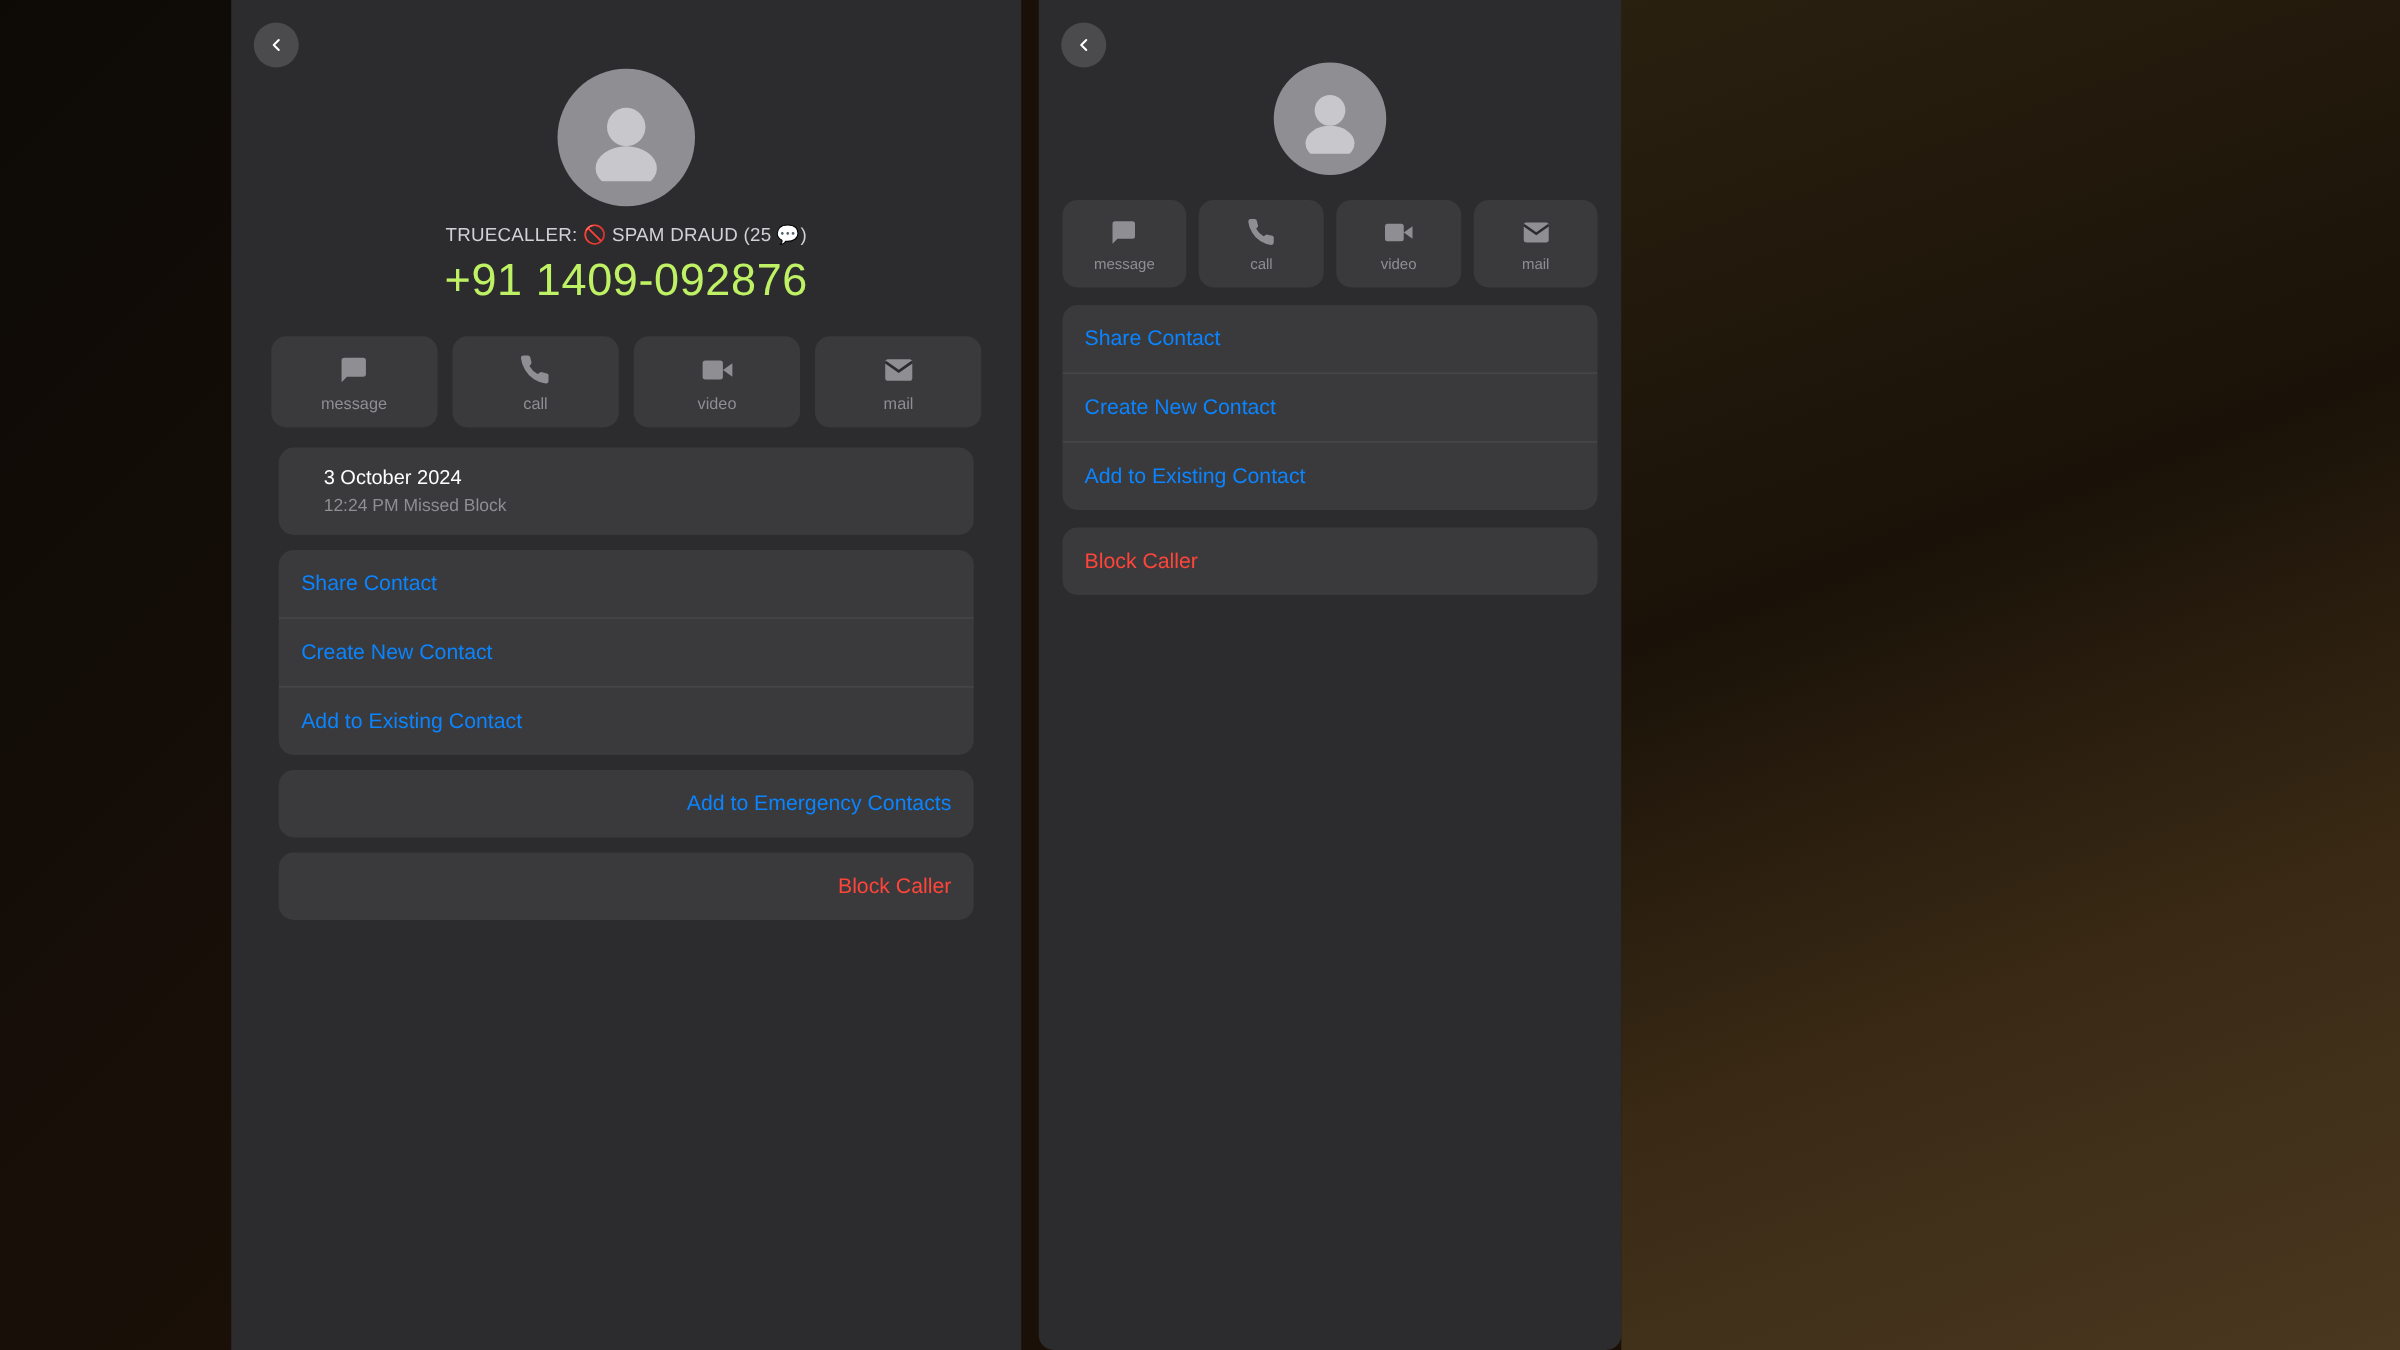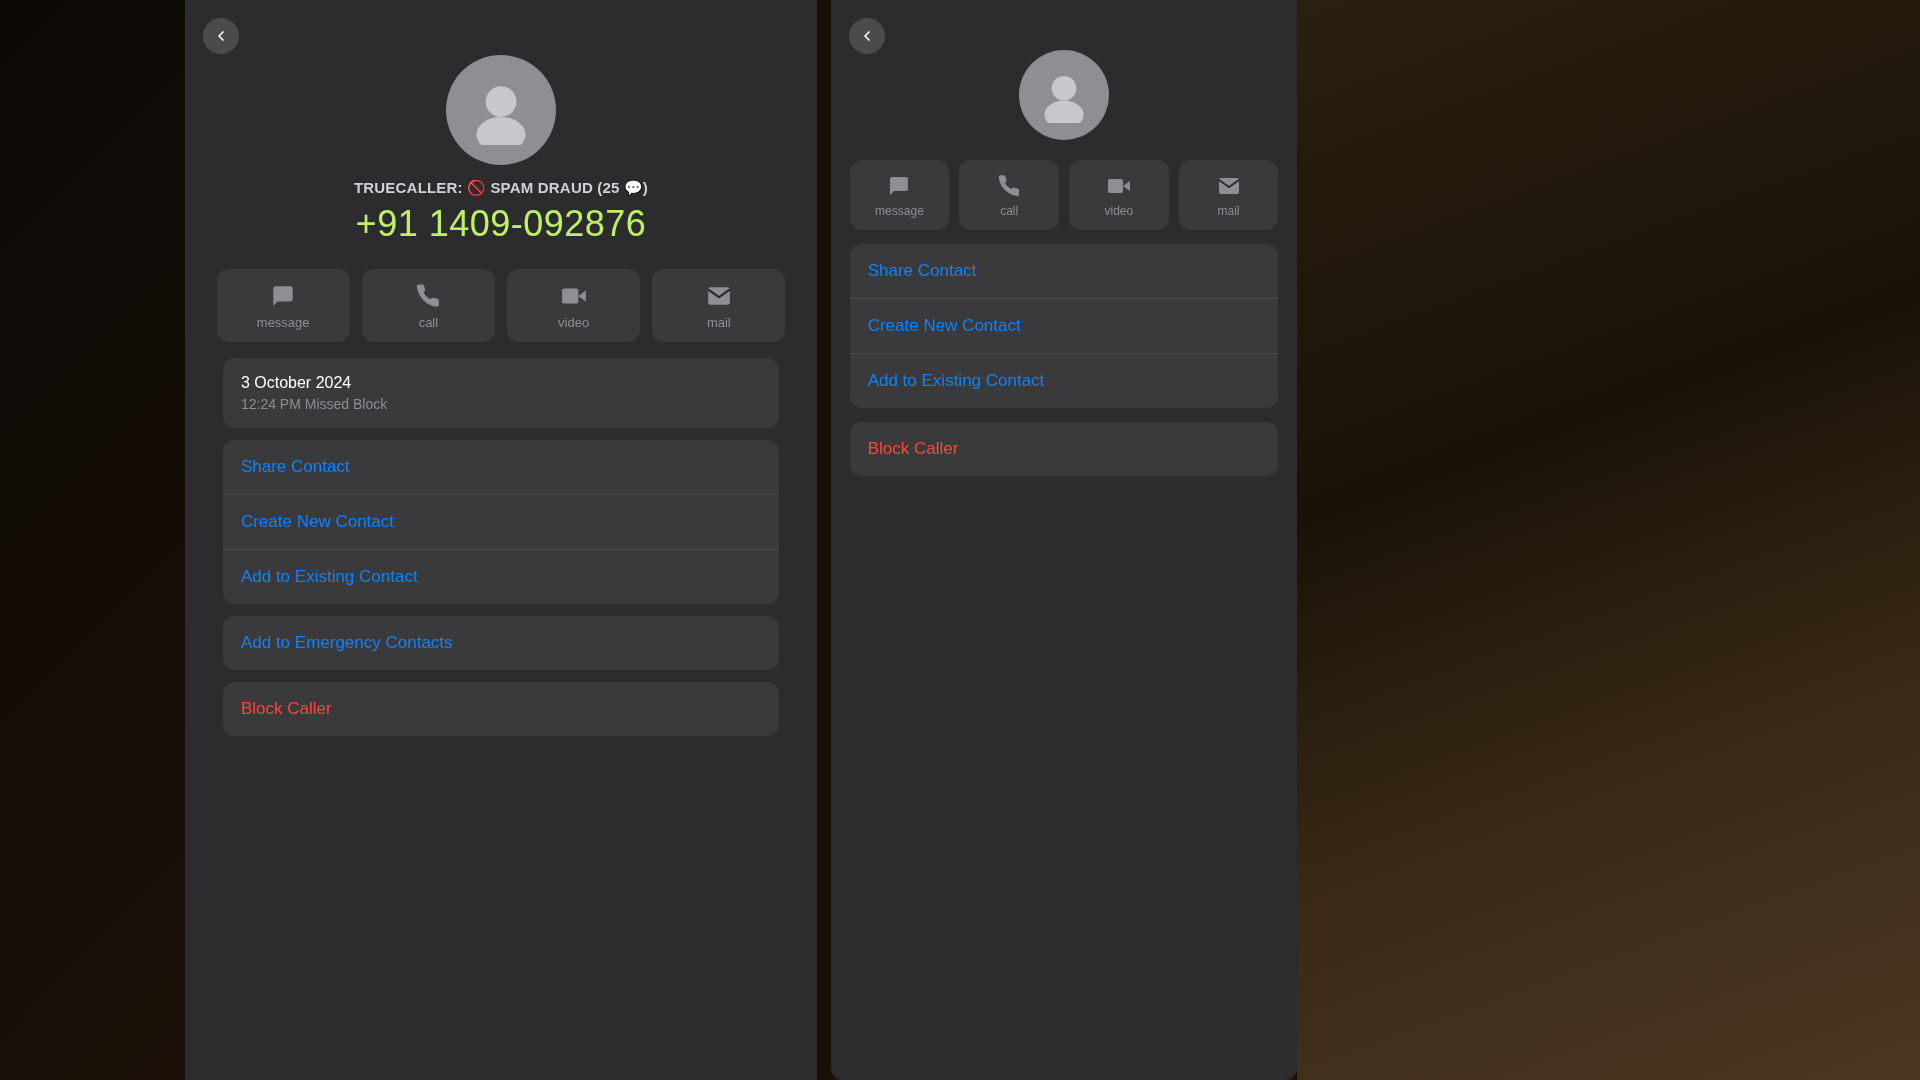--- a/index.html
+++ b/index.html
@@ -98,21 +98,21 @@
     }
     .avatar-sm svg {
       width: 56px;
       height: 56px;
     }
 
     
     .spam-label {
       color: #d1d1d6;
       font-size: 15px;
-      font-weight: 700;
+      font-weight: 400;
       margin-top: 14px;
       letter-spacing: 0.2px;
     }
     .phone-number {
       color: #bef264;
       font-size: 36px;
       font-weight: 300;
       margin-top: 6px;
       letter-spacing: 0.5px;
     }
@@ -147,21 +147,21 @@
       color: #8e8e93;
       font-size: 13px;
       font-weight: 400;
     }
 
     
     .call-log {
       width: 88%;
       background: #3a3a3c;
       border-radius: 12px;
-      padding: 16px 18px;
+      padding: 16px 36px;
       margin-top: 16px;
     }
     .call-date {
       color: #ffffff;
       font-size: 16px;
       font-weight: 400;
     }
     .call-time {
       color: #8e8e93;
       font-size: 14px;
@@ -193,20 +193,21 @@
     }
     .menu-item.red {
       color: #ff453a;
     }
     .menu-item-single {
       width: 88%;
       background: #3a3a3c;
       border-radius: 12px;
       margin-top: 12px;
       overflow: hidden;
+      text-align: right;
     }
     .menu-item-single .menu-item {
       border-bottom: none;
     }
 
     
     .right-action-row {
       display: flex;
       gap: 10px;
       width: 92%;

